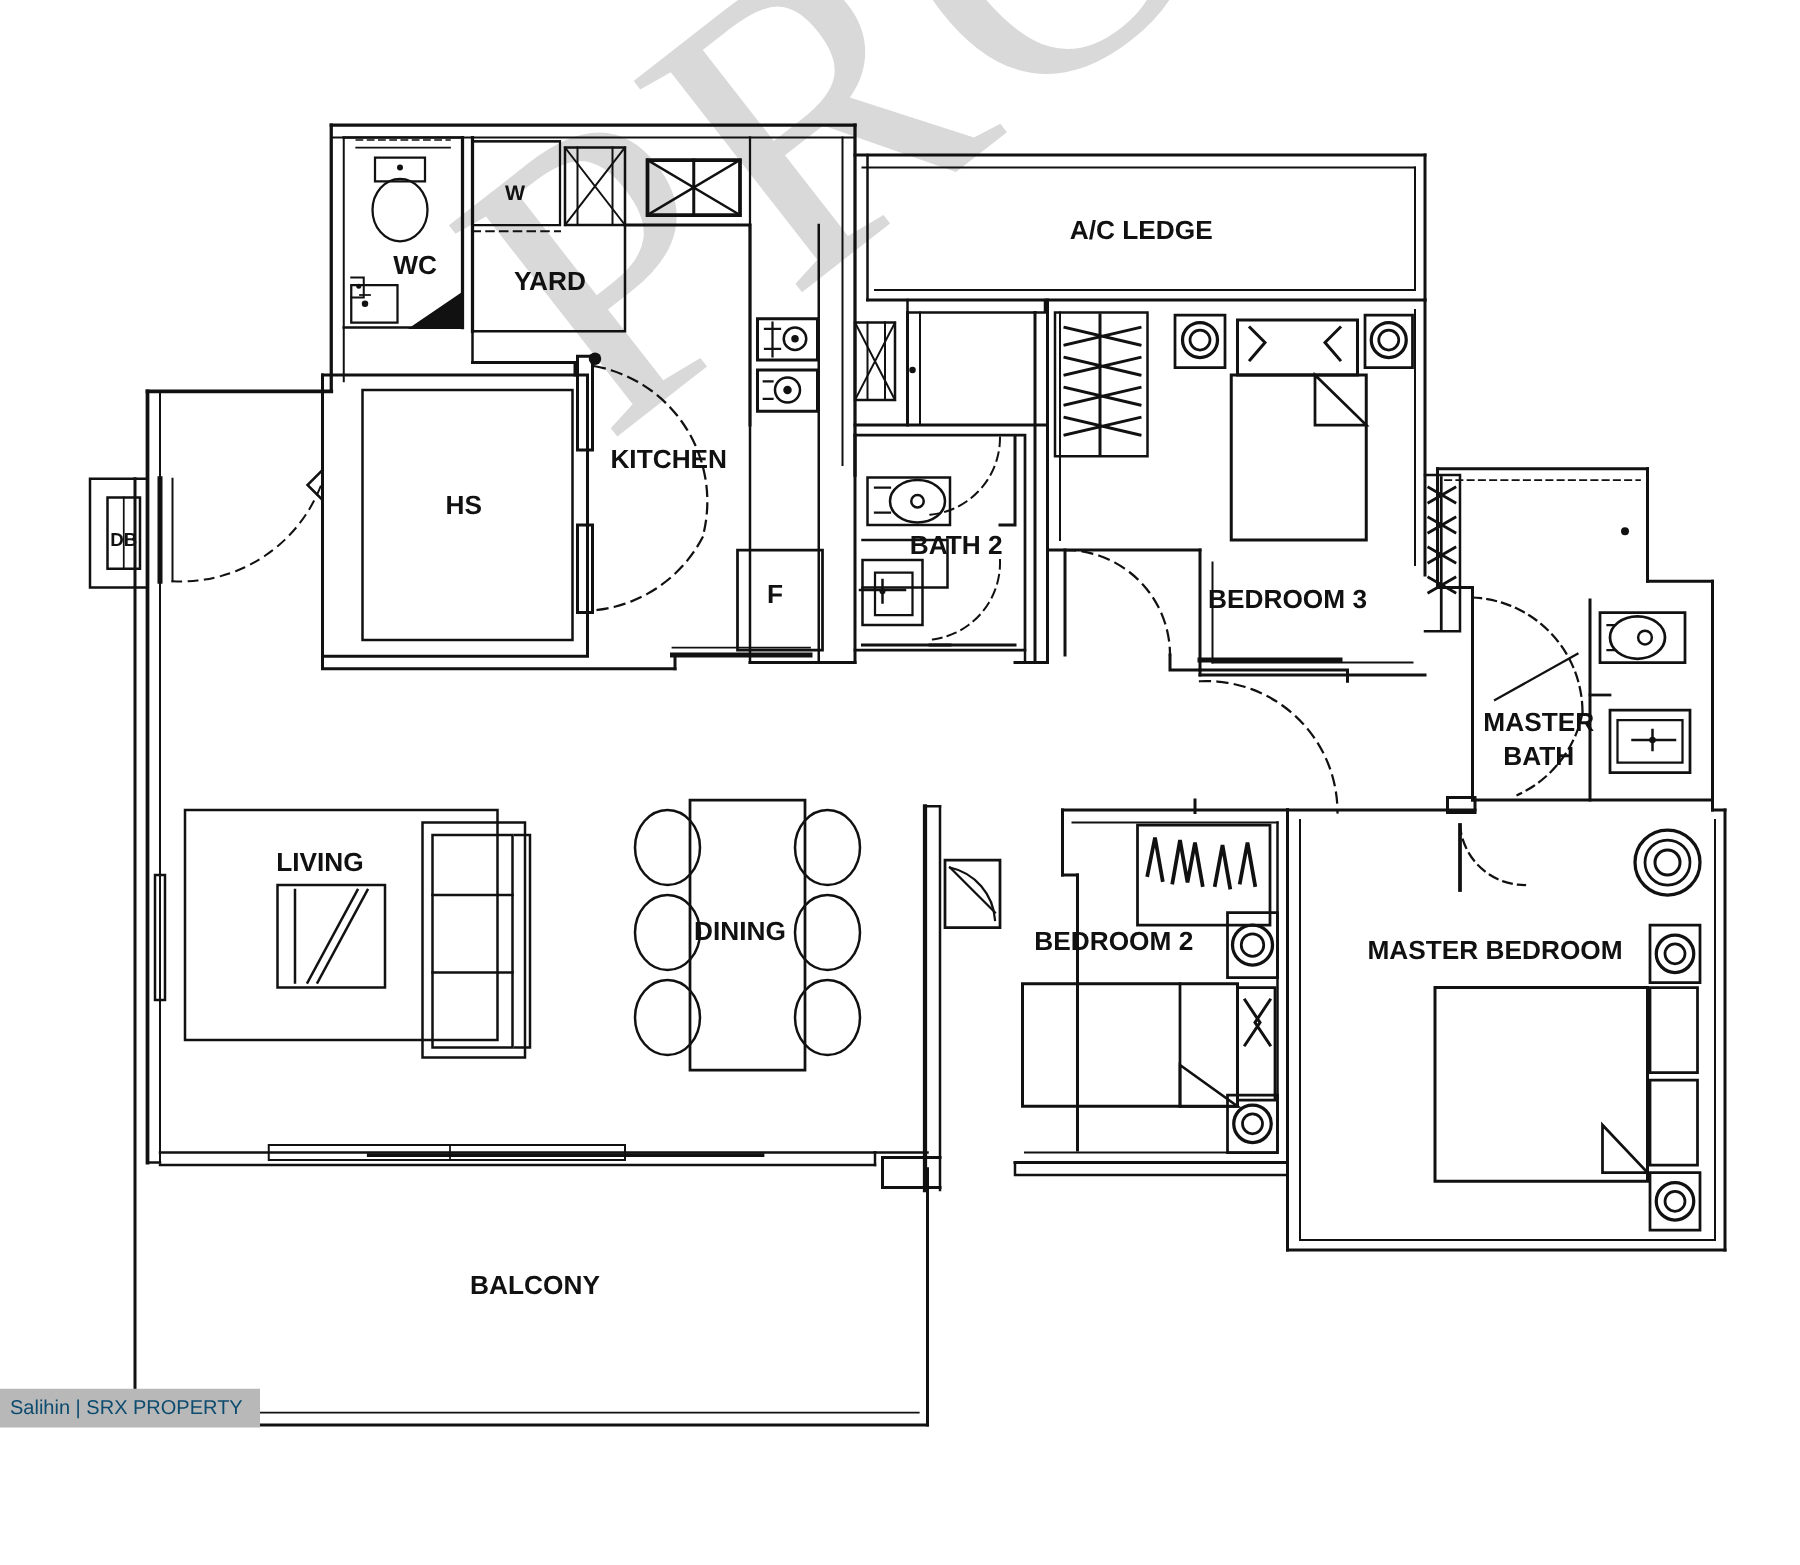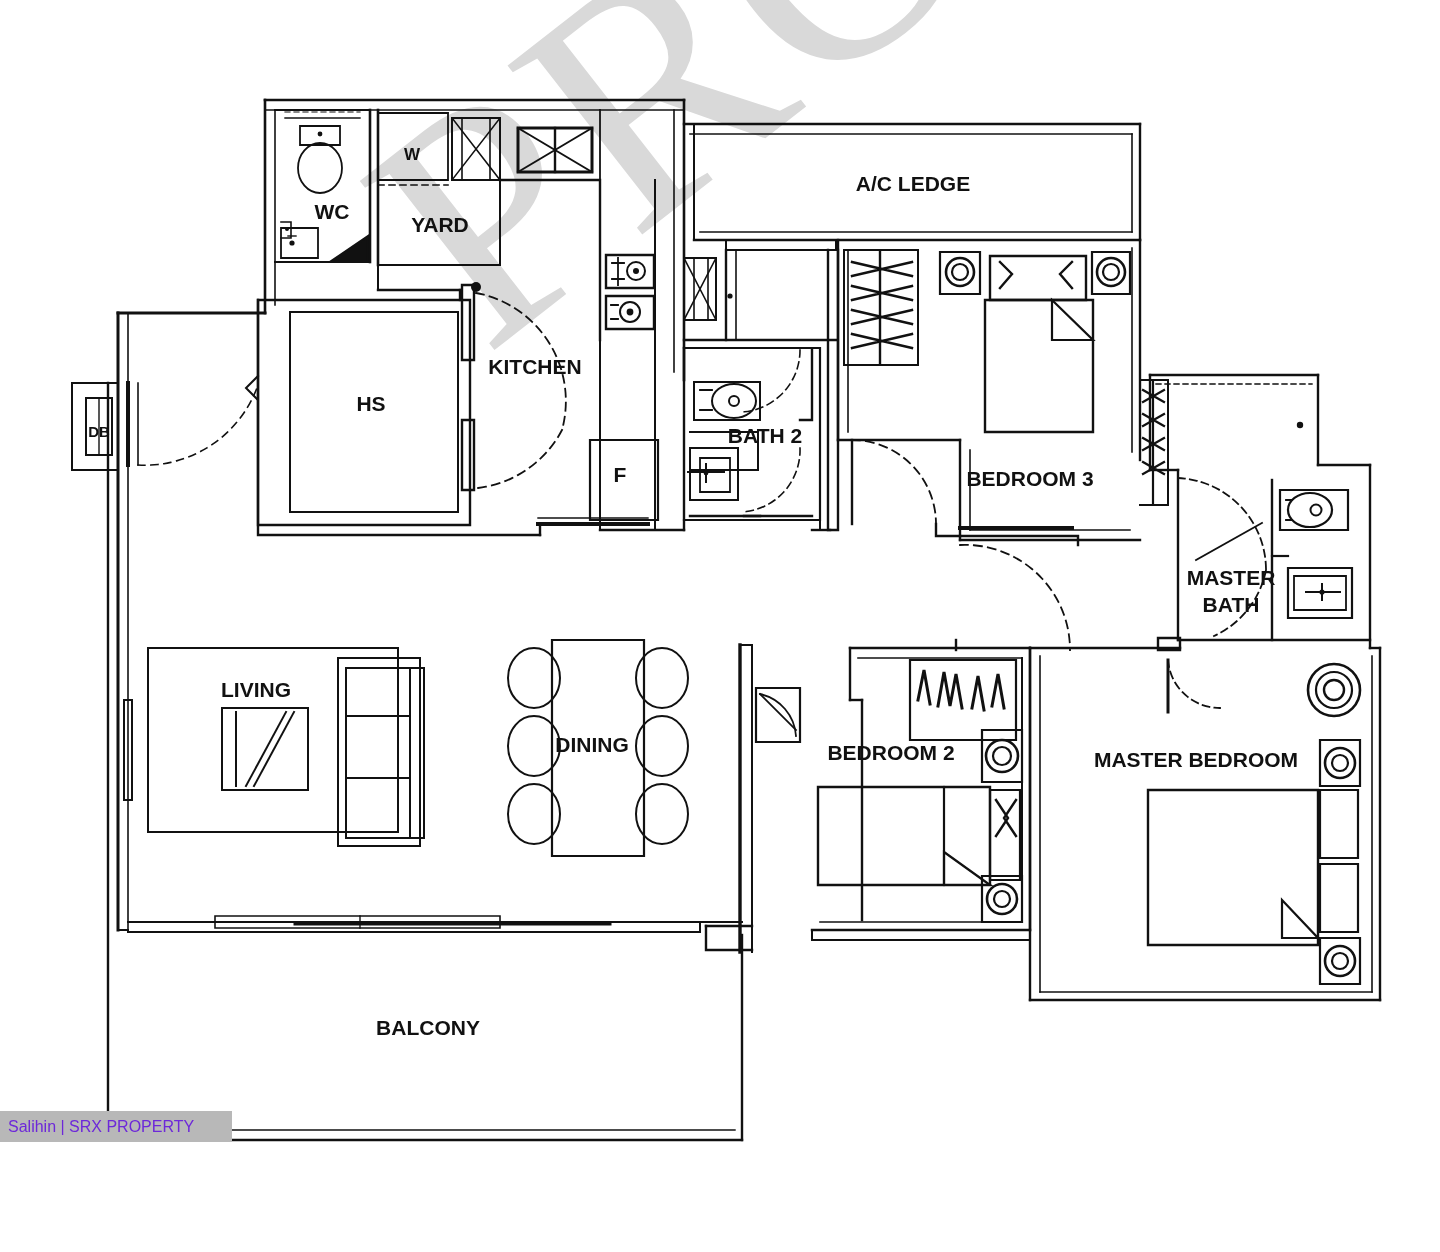--- a/index.html
+++ b/index.html
@@ -16,23 +16,23 @@
     transform:rotate(-38deg);
     transform-origin:left top;
     white-space:nowrap;
     user-select:none;
     z-index:1;
   }
   #plan svg{position:relative;z-index:2;}
   .cap{
     position:absolute;
     left:0; top:1111px;
-    width:232px;height:31px;
+    width:208px;height:31px;
     background:#b8b8b8;
-    color:#6d28d9;
+    color:#0c4a6e;
     font-size:16px;
     line-height:31px;
     padding-left:8px;
     box-sizing:border-box;
     z-index:5;
     white-space:nowrap;
   }
   text{font-family:"Liberation Sans",sans-serif;fill:#111;font-weight:bold;}
 </style>
 </head>

